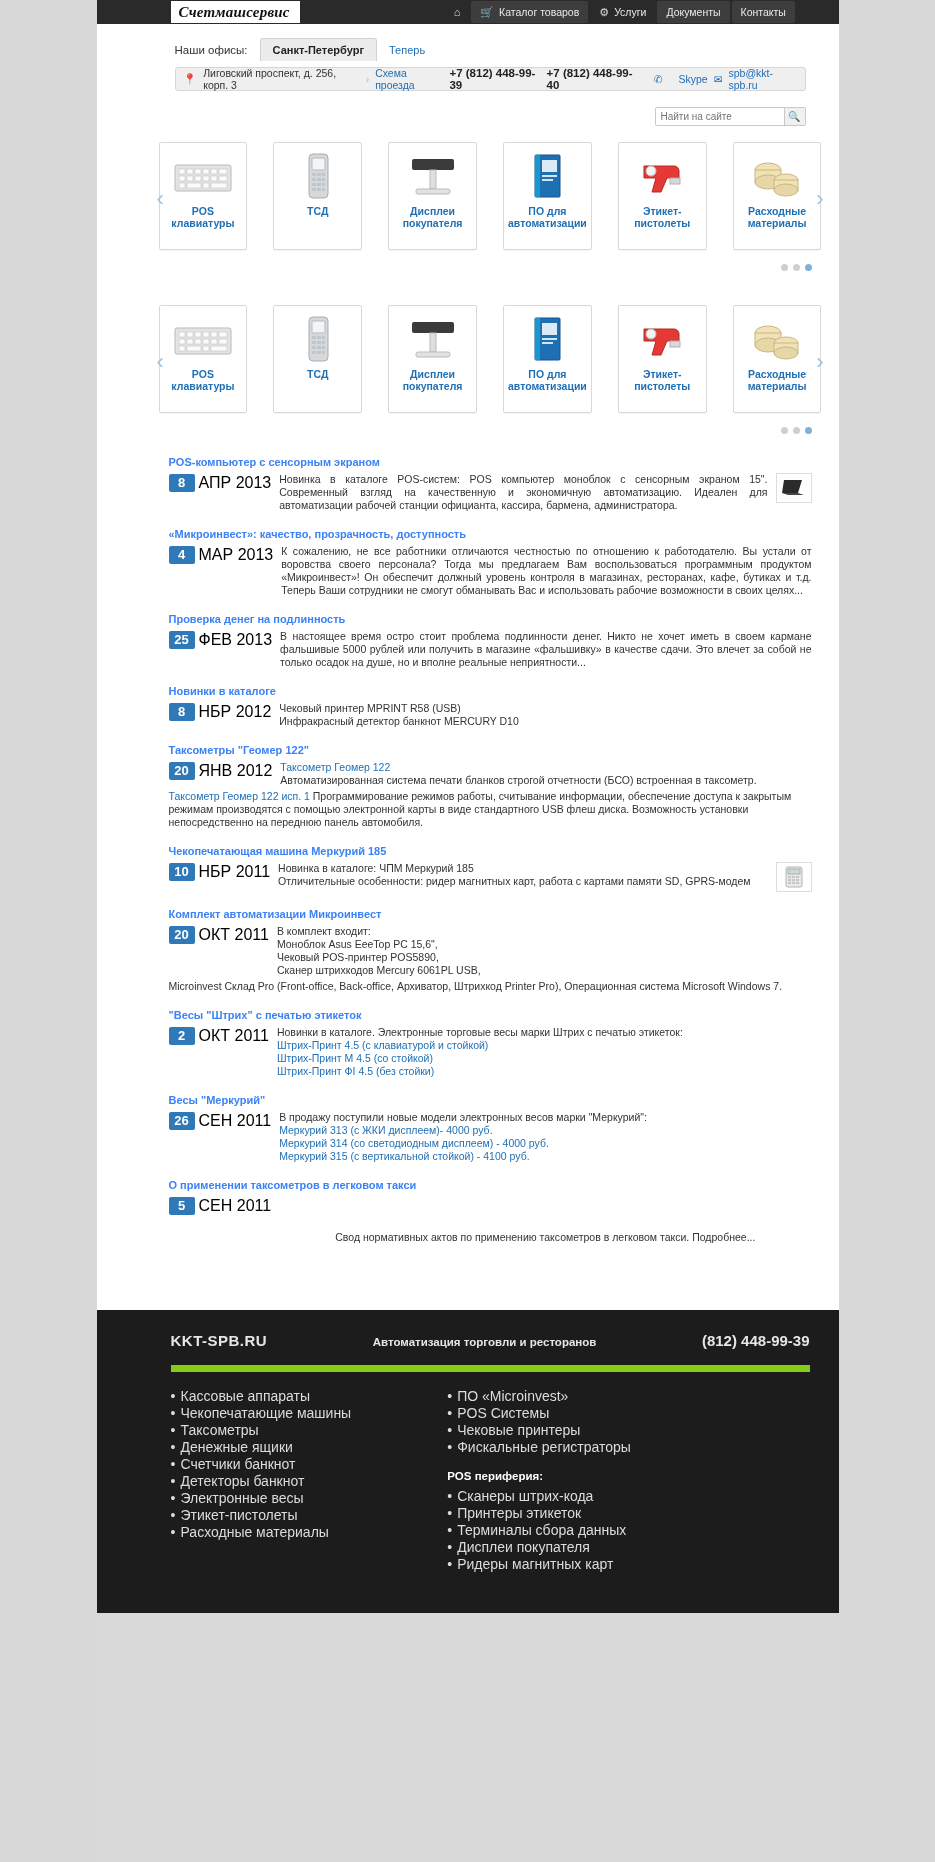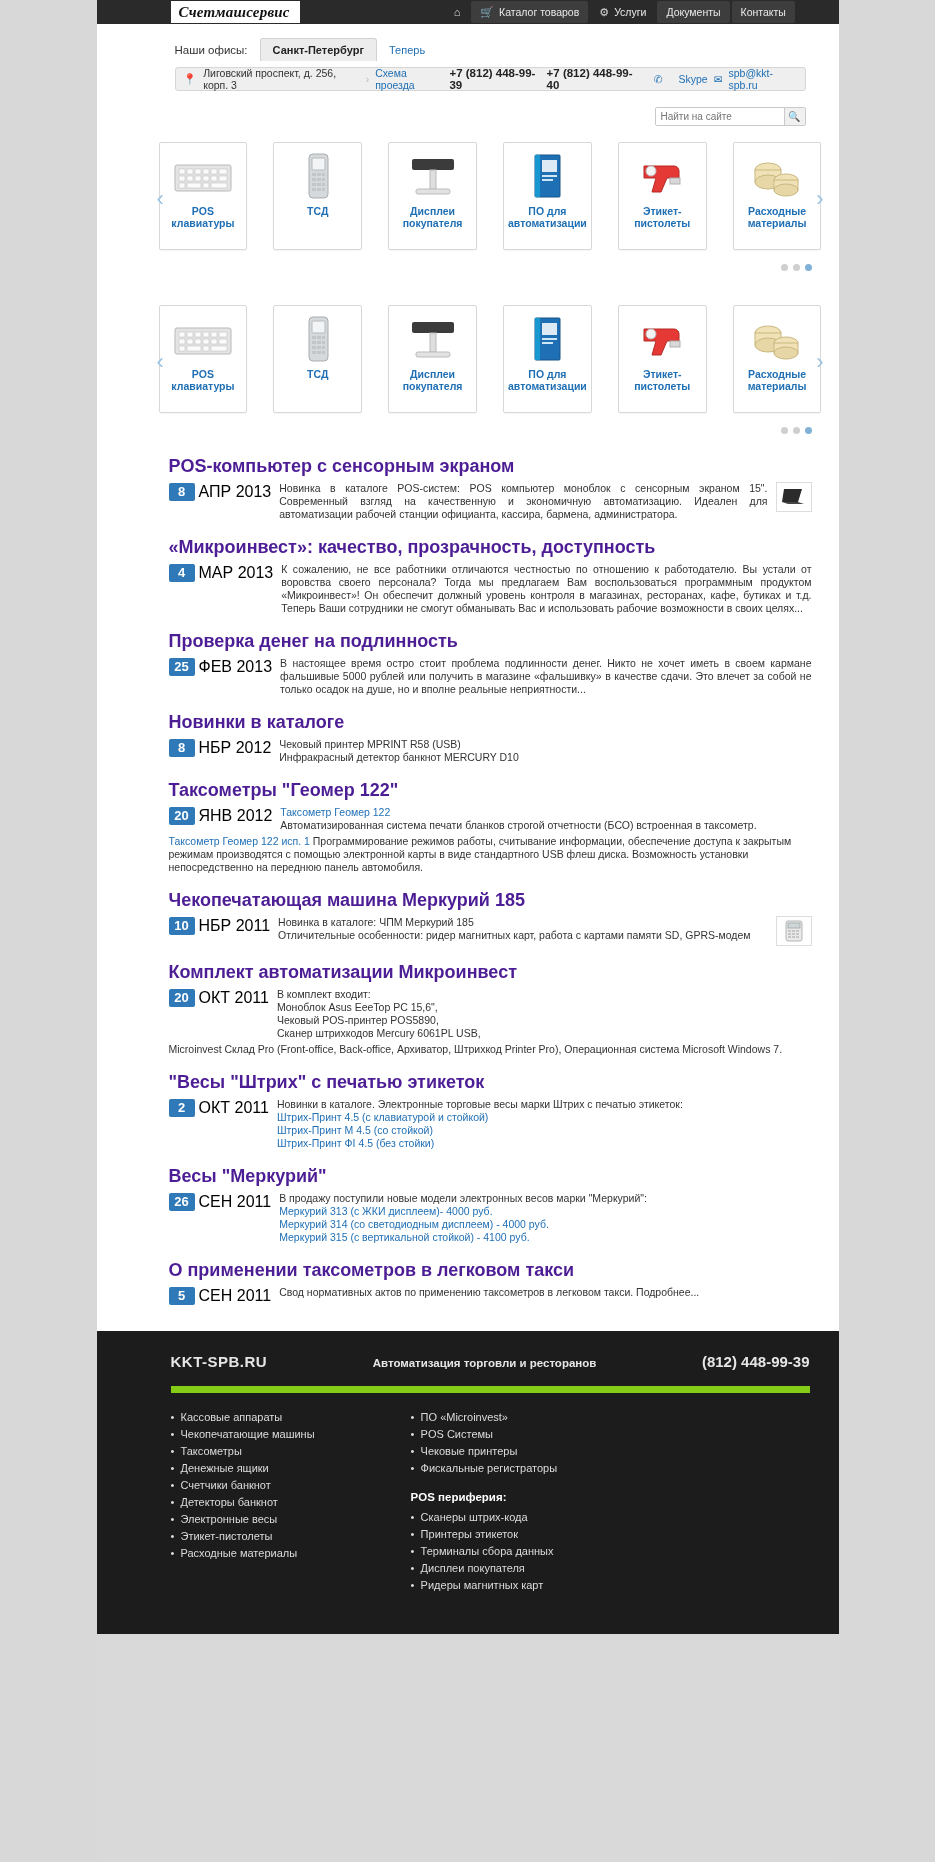--- a/index.html
+++ b/index.html
@@ -200,23 +200,23 @@
     gap: 5px;
     padding: 14px 72px 0 0;
   }
   .dot { width: 7px; height: 7px; border-radius: 50%; background: #cfcfcf; cursor: pointer; }
   .dot.on { background: #7fb2d6; }
 
   
   .news { padding: 22px 72px 10px 72px; }
   .news-item { margin-bottom: 16px; }
   .news-title {
-    font-size: 18px;
+    font-size: 11px;
     font-weight: bold;
-    color: #4c1d95;
+    color: #3b82f6;
     margin-bottom: 5px;
     cursor: pointer;
   }
   .news-body { display: flex; gap: 8px; align-items: flex-start; }
   .datebox {
     width: 26px;
     flex: 0 0 26px;
     text-align: center;
     padding-top: 1px;
   }
@@ -266,21 +266,21 @@
   .f-brand { font-size: 15px; font-weight: bold; letter-spacing: .5px; }
   .f-slogan { font-size: 11.5px; font-weight: bold; }
   .f-phone { font-size: 15px; font-weight: bold; }
   .footer-cols {
     display: flex;
     gap: 96px;
     padding-top: 16px;
   }
   .f-list { list-style: none; margin: 0; padding: 0; }
   .f-list li {
-    font-size: 11px;
+    font-size: 14px;
     line-height: 17px;
     color: #dcdcdc;
     padding-left: 10px;
     position: relative;
     cursor: pointer;
   }
   .f-list li:before {
     content: "•";
     position: absolute;
     left: 0;
@@ -812,21 +812,21 @@
         <div class="news-body">
           <div class="dwrap">
             <span class="datebox">
                 <span class="d">5</span>
               </span>
             <span class="mwrap">
               <span class="m">СЕН</span>
               <span class="m">2011</span>
             </span>
           </div>
-          <div class="news-text" style="text-align:left;">Свод нормативных актов по применению таксометров в легковом такси. Подробнее...</div>
+          <div class="news-text" style="text-align:center;margin-top:35px;">Свод нормативных актов по применению таксометров в легковом такси. Подробнее...</div>
         </div>
       </div>
 
     </div>
   </div>
 
   <div class="footer">
     <div class="footer-inner">
       <div class="footer-top">
         <div class="f-brand">KKT-SPB.RU</div>

